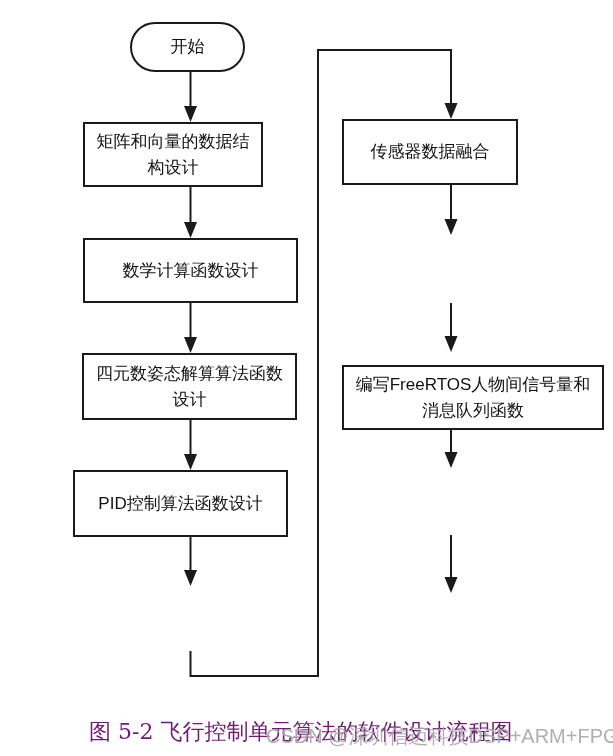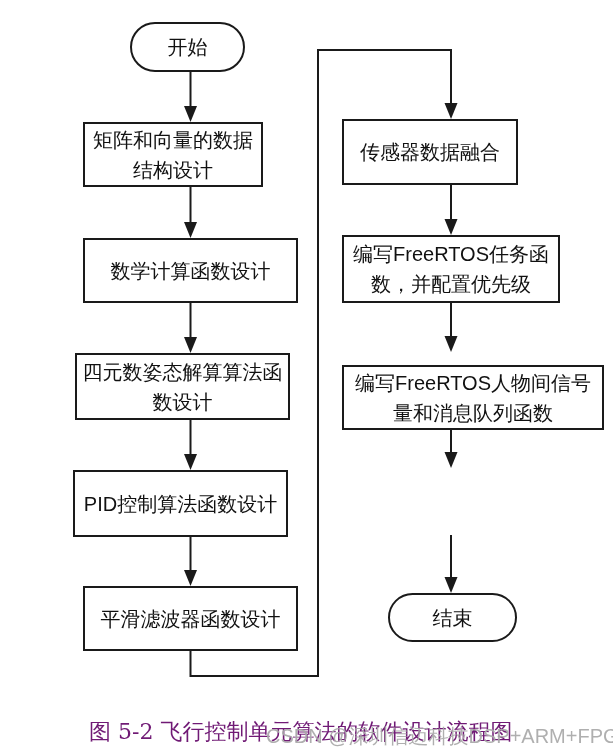--- a/index.html
+++ b/index.html
@@ -20,21 +20,21 @@
   .node {
     position: absolute;
     box-sizing: border-box;
     border: 2px solid #1a1a1a;
     background: #ffffff;
     color: #111111;
     display: flex;
     align-items: center;
     justify-content: center;
     text-align: center;
-    font-size: 20px;
+    font-size: 17px;
     line-height: 1.5;
     padding: 2px 4px;
     z-index: 2;
   }
   .terminator { border-radius: 26px; }
   #caption {
     position: absolute;
     left: 89px;
     top: 717px;
     font-family: "DejaVu Serif", "Liberation Serif", serif;
@@ -85,35 +85,32 @@
       <polygon points="444.5,103 457.5,103 451,119"></polygon>
       <polygon points="444.5,219 457.5,219 451,235"></polygon>
       <polygon points="444.5,336 457.5,336 451,352"></polygon>
       <polygon points="444.5,452 457.5,452 451,468"></polygon>
       <polygon points="444.5,577 457.5,577 451,593"></polygon>
     </g>
   </svg>
 
   <div class="node terminator" style="left:130px; top:22px; width:115px; height:50px;">开始</div>
 
-  <div class="node terminator" style="left:388px; top:593px; width:129px; height:49px;">结束</div>
 
   <div class="node" style="left:83px; top:122px; width:180px; height:65px;">矩阵和向量的数据结构设计</div>
 
   <div class="node" style="left:83px; top:238px; width:215px; height:65px;">数学计算函数设计</div>
 
-  <div class="node" style="left:75px; top:353px; width:215px; height:67px;">四元数姿态解算算法函数设计</div>
+  <div class="node" style="left:82px; top:353px; width:215px; height:67px;">四元数姿态解算算法函数设计</div>
 
   <div class="node" style="left:73px; top:470px; width:215px; height:67px;">PID控制算法函数设计</div>
 
-  <div class="node" style="left:83px; top:586px; width:215px; height:65px;">平滑滤波器函数设计</div>
 
   <div class="node" style="left:342px; top:119px; width:176px; height:66px;">传感器数据融合</div>
 
-  <div class="node" style="left:342px; top:235px; width:218px; height:68px;">编写FreeRTOS任务函数，并配置优先级</div>
 
   <div class="node" style="left:342px; top:365px; width:262px; height:65px;">编写FreeRTOS人物间信号量和消息队列函数</div>
 
 
   <div id="caption">图 5-2 飞行控制单元算法的软件设计流程图</div>
 
   <div id="watermark">CSDN @深圳信迈科技DSP+ARM+FPGA</div>
 
 </div>
 

